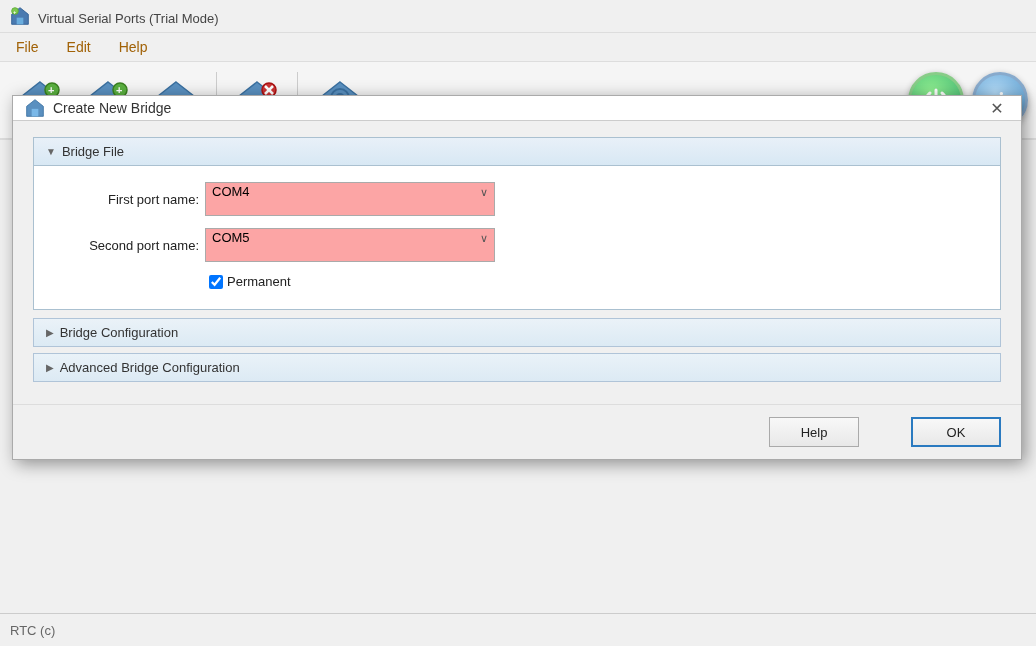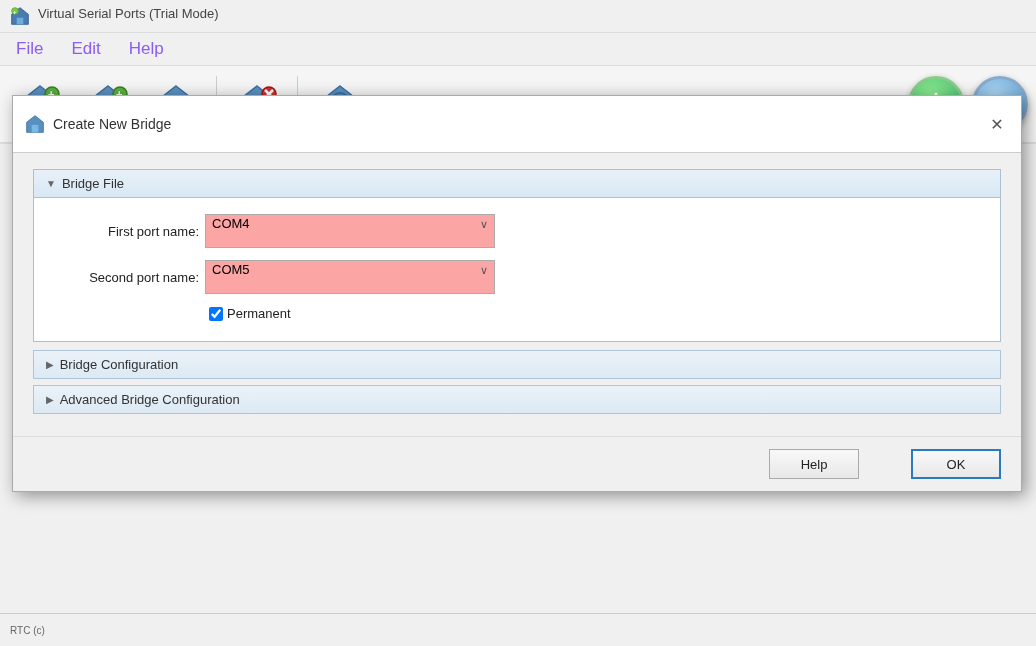--- a/index.html
+++ b/index.html
@@ -10,21 +10,21 @@
       width: 1036px;
       height: 646px;
       overflow: hidden;
     }
 
     
     .title-bar {
       background: #f0f0f0;
       padding: 6px 10px;
       display: flex;
-      align-items: flex-start;
+      align-items: flex-end;
       gap: 8px;
       border-bottom: 1px solid #ddd;
     }
     .title-bar-icon {
       width: 20px;
       height: 20px;
     }
     .title-bar-text {
       color: #444;
       font-size: 13px;
@@ -32,24 +32,24 @@
 
     
     .menu-bar {
       background: #f0f0f0;
       padding: 4px 10px;
       display: flex;
       gap: 16px;
       border-bottom: 1px solid #ddd;
     }
     .menu-item {
-      color: #8b5cf6;
+      color: #a16207;
       cursor: pointer;
       padding: 2px 6px;
-      font-size: 17px;
+      font-size: 14px;
     }
 
     
     .toolbar {
       background: #f5f5f5;
       border-bottom: 2px solid #ddd;
       padding: 6px 8px;
       display: flex;
       align-items: center;
       gap: 4px;
@@ -123,21 +123,21 @@
       top: 95px;
       left: 12px;
       width: 1010px;
       background: #f5f5f5;
       border: 1px solid #aaa;
       box-shadow: 4px 4px 16px rgba(0,0,0,0.4);
     }
     .dialog-titlebar {
       background: white;
       border-bottom: 1px solid #ccc;
-      padding: 16px 12px;
+      padding: 0 12px;
       display: flex;
       align-items: center;
       justify-content: space-between;
     }
     .dialog-title-left {
       display: flex;
       align-items: center;
       gap: 8px;
       font-size: 14px;
       font-weight: 500;
@@ -279,21 +279,21 @@
       position: absolute;
       bottom: 0;
       left: 0;
       right: 0;
       height: 28px;
       background: #f0f0f0;
       border-top: 1px solid #ccc;
       display: flex;
       align-items: center;
       padding: 16px 10px;
-      font-size: 10px;
+      font-size: 13px;
       color: #666;
     }
 
     
     .house-svg { width: 44px; height: 44px; }
   </style>
 </head>
 <body>
 
 <div class="title-bar">

